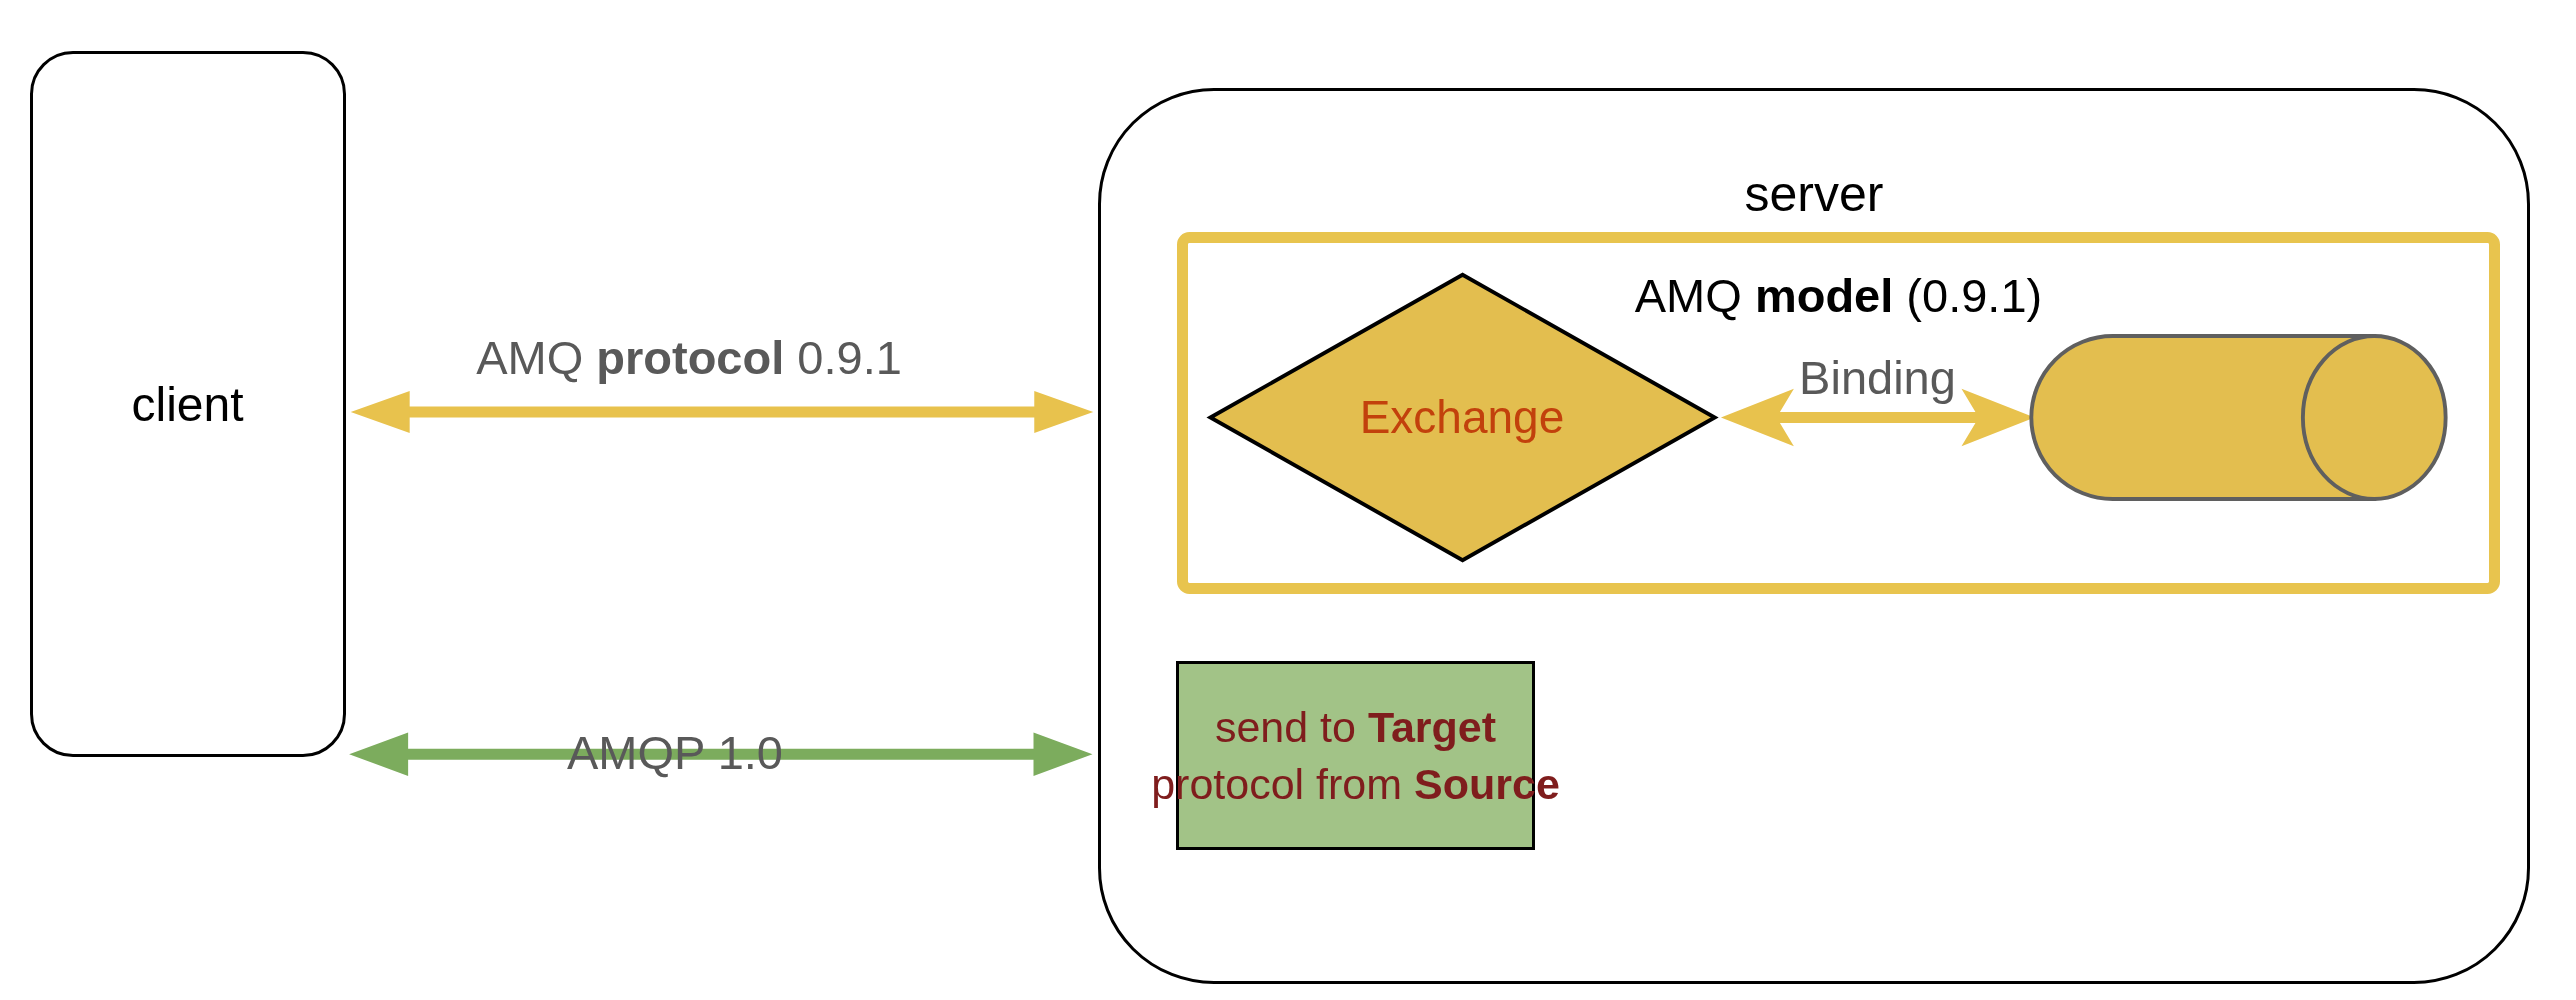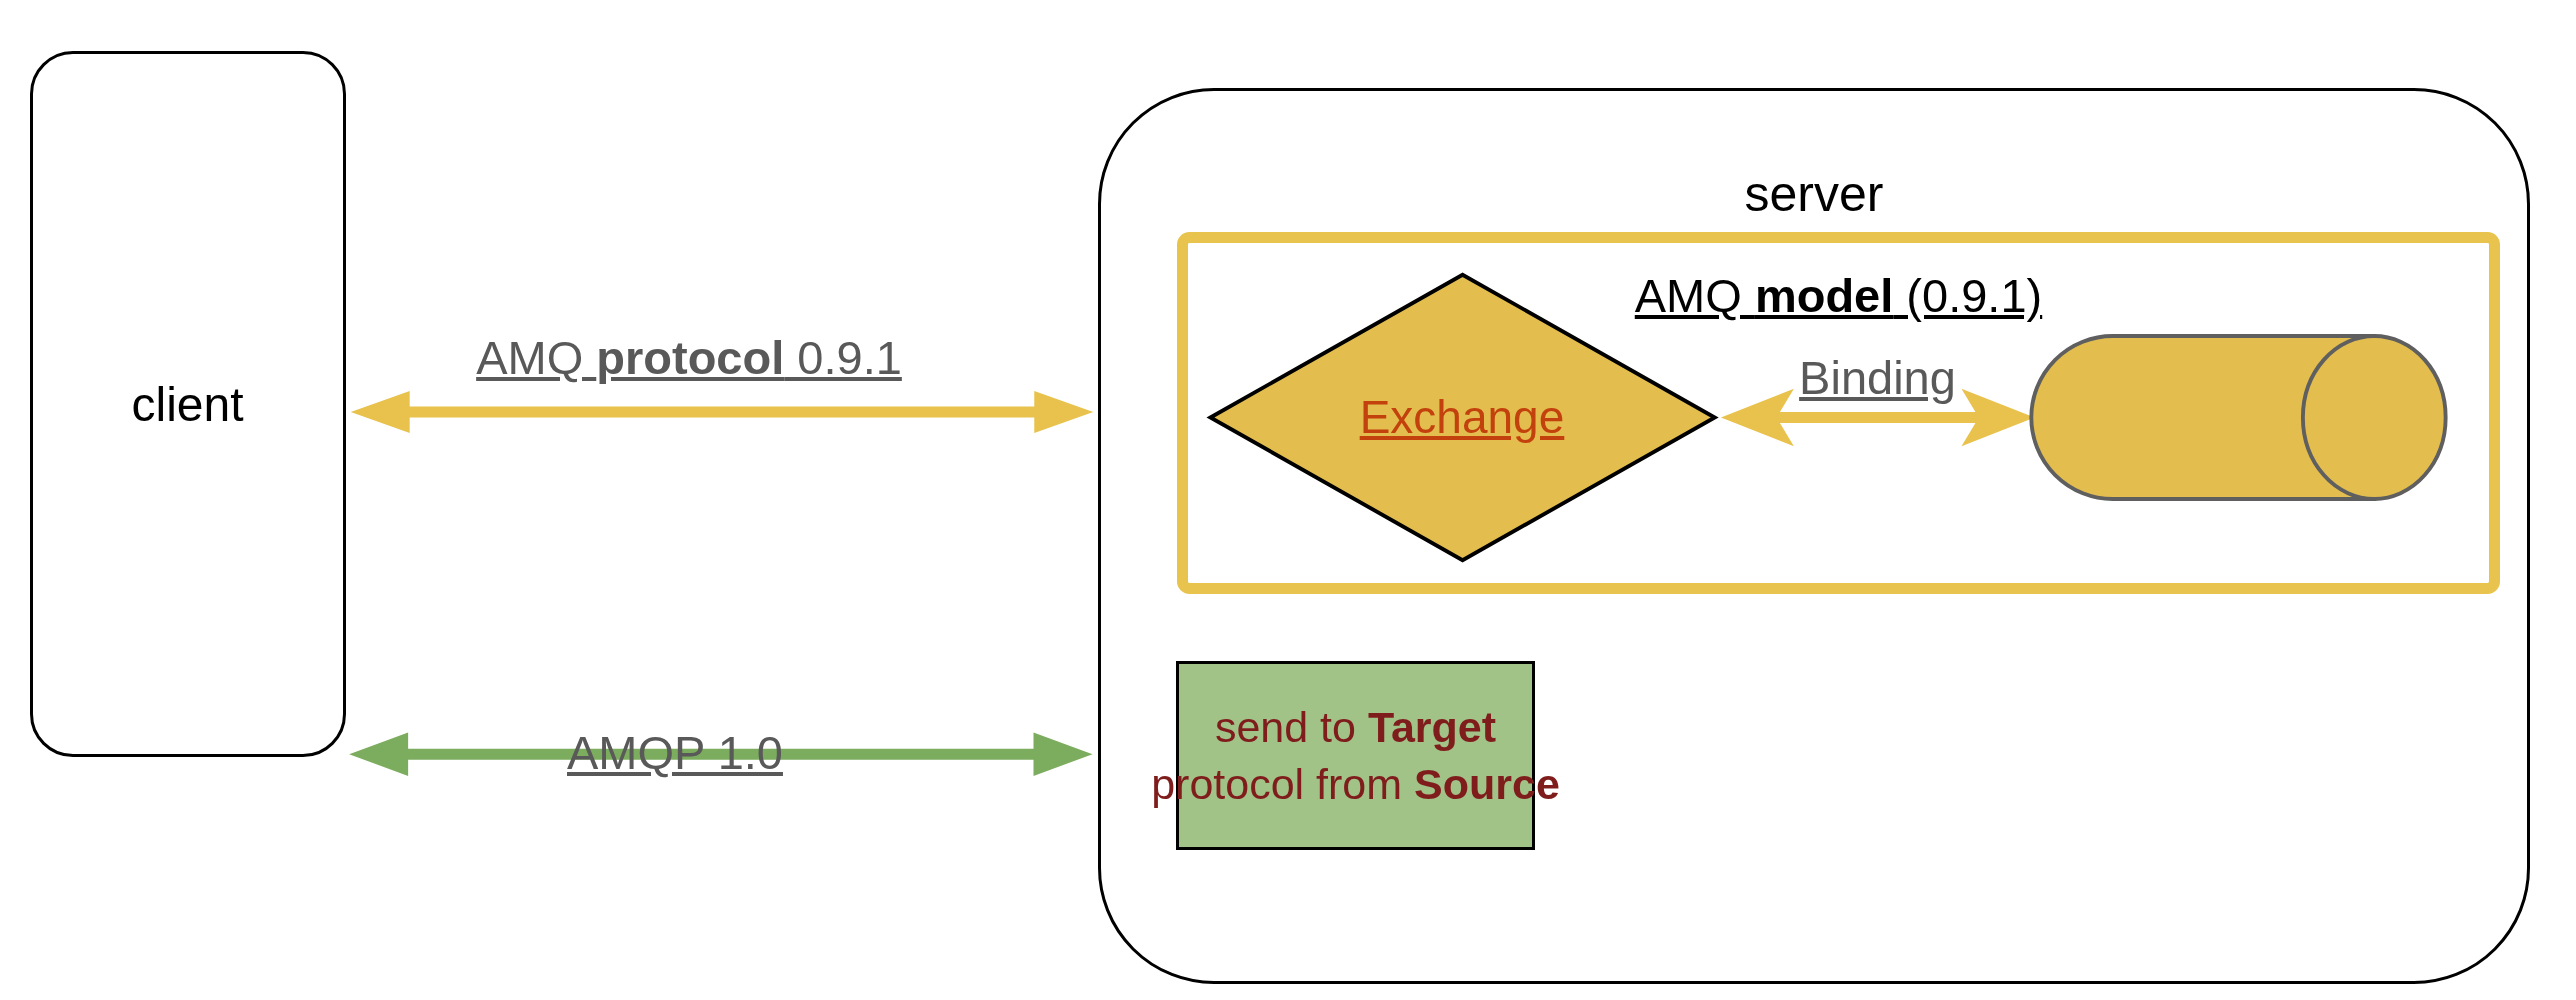--- a/index.html
+++ b/index.html
@@ -39,28 +39,28 @@
 
   
   .model-box {
     left: 1177px; top: 232px; width: 1323px; height: 362px;
     box-sizing: border-box;
     border: 11px solid #E8C44E; border-radius: 12.4px;
     background: transparent;
   }
   .model-title {
     left: 0; right: 0; top: 26px;
-    text-align: center; font-size: 47px; color: #000000; text-decoration: underline;
+    text-align: center; font-size: 47px; color: #000000;
   }
 
   
   .shape-layer { left: 0; top: 0; pointer-events: none; }
 
   
-  .label { font-size: 47px; color: #595959; line-height: 54px; text-align: center; text-decoration: underline; }
+  .label { font-size: 47px; color: #595959; line-height: 54px; text-align: center; }
   .amq-protocol-label { left: 456px; top: 331px; width: 466px; }
   .amqp10-label       { left: 442px; top: 726px; width: 466px; }
   .binding-label      { left: 1761px; top: 351px; width: 233px; }
   .exchange-label     { left: 1210px; top: 390px; width: 504px; font-size: 46px; color: #c2410c; }
   .queue-label        { left: 2031px; top: 396px; width: 279px; font-size: 47px; color: #000000; line-height: 54px; }
 
   
   .target-box {
     left: 1176px; top: 661px; width: 359px; height: 189px;
     box-sizing: border-box;

